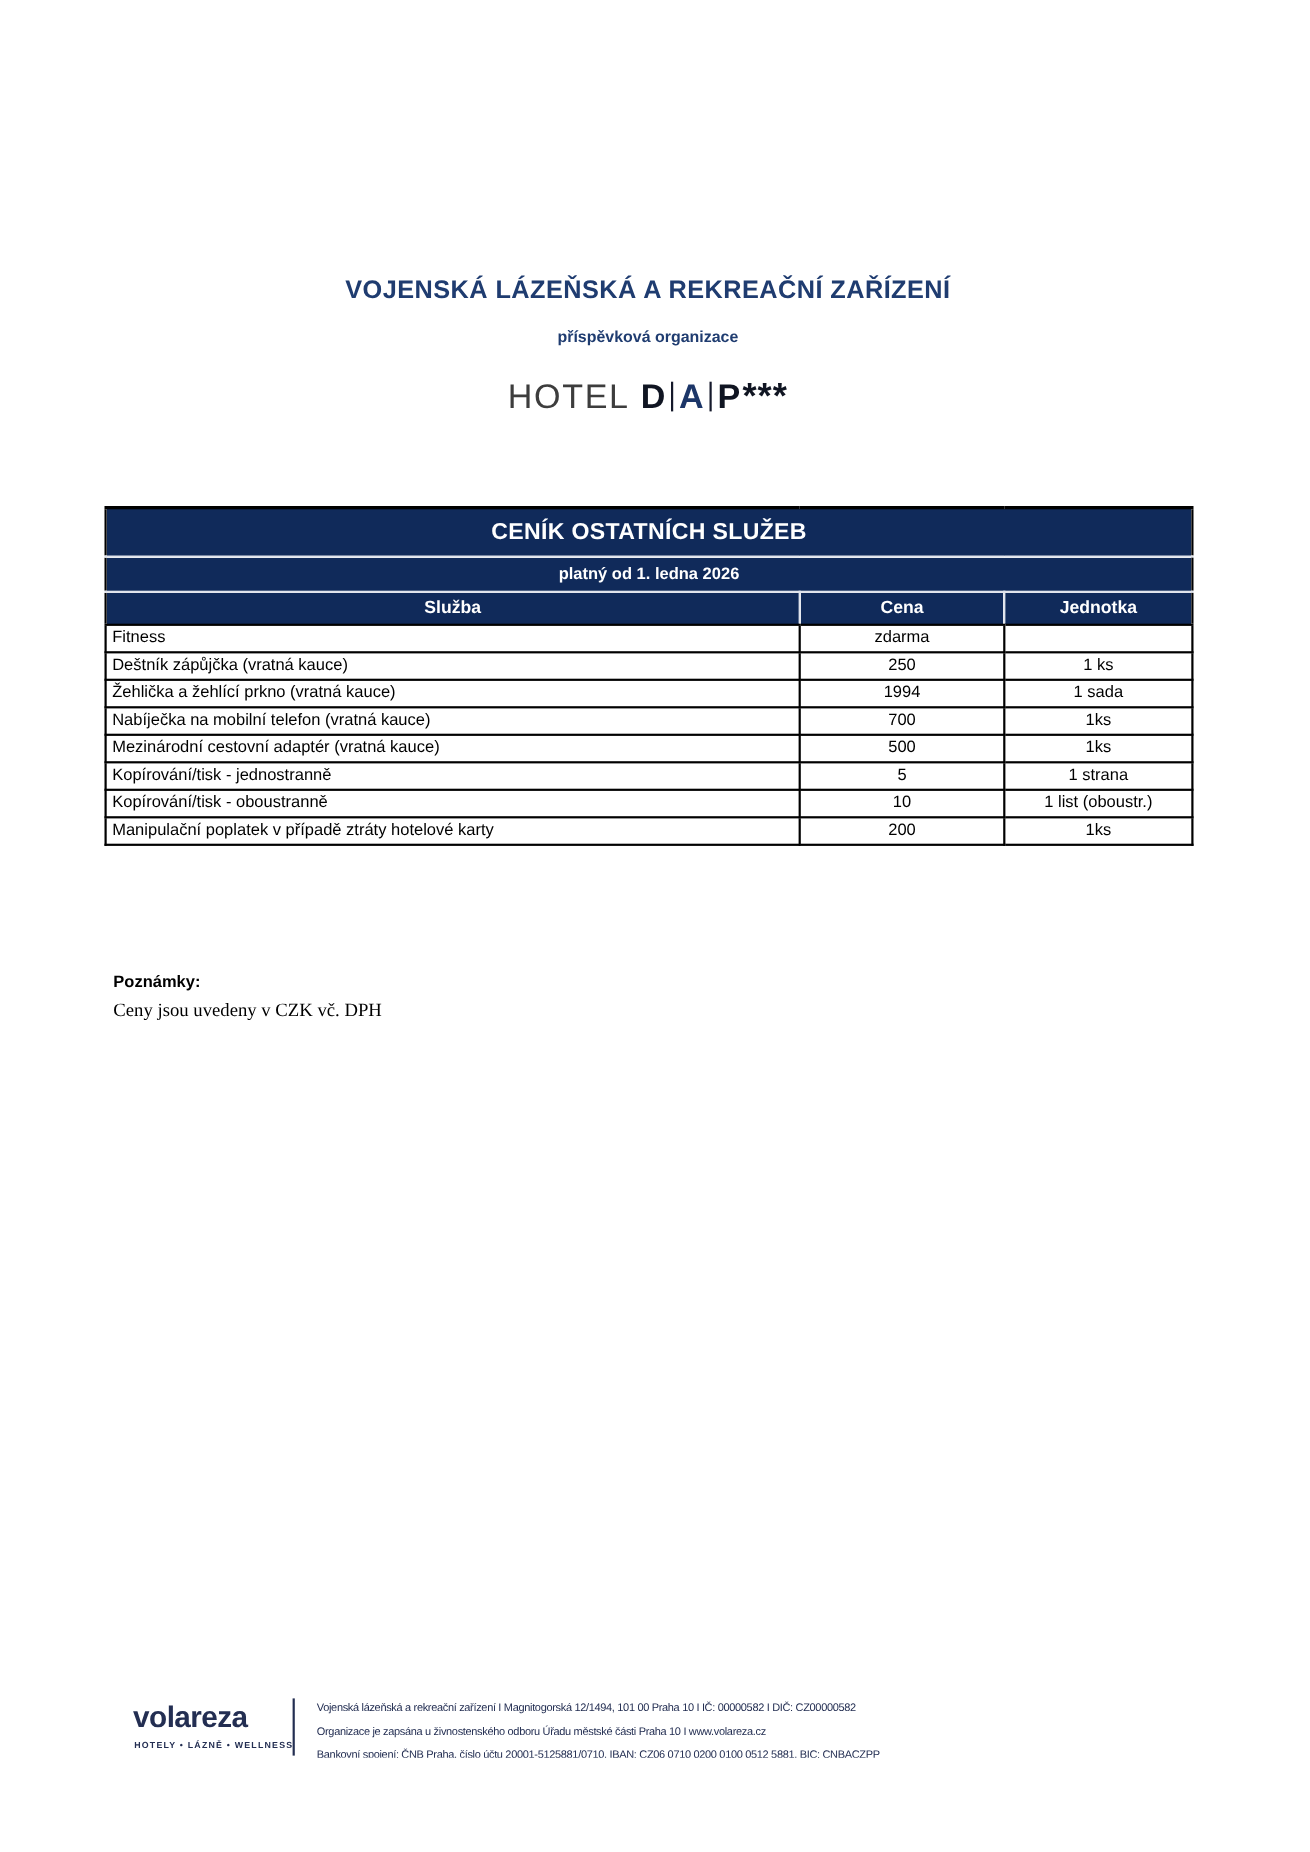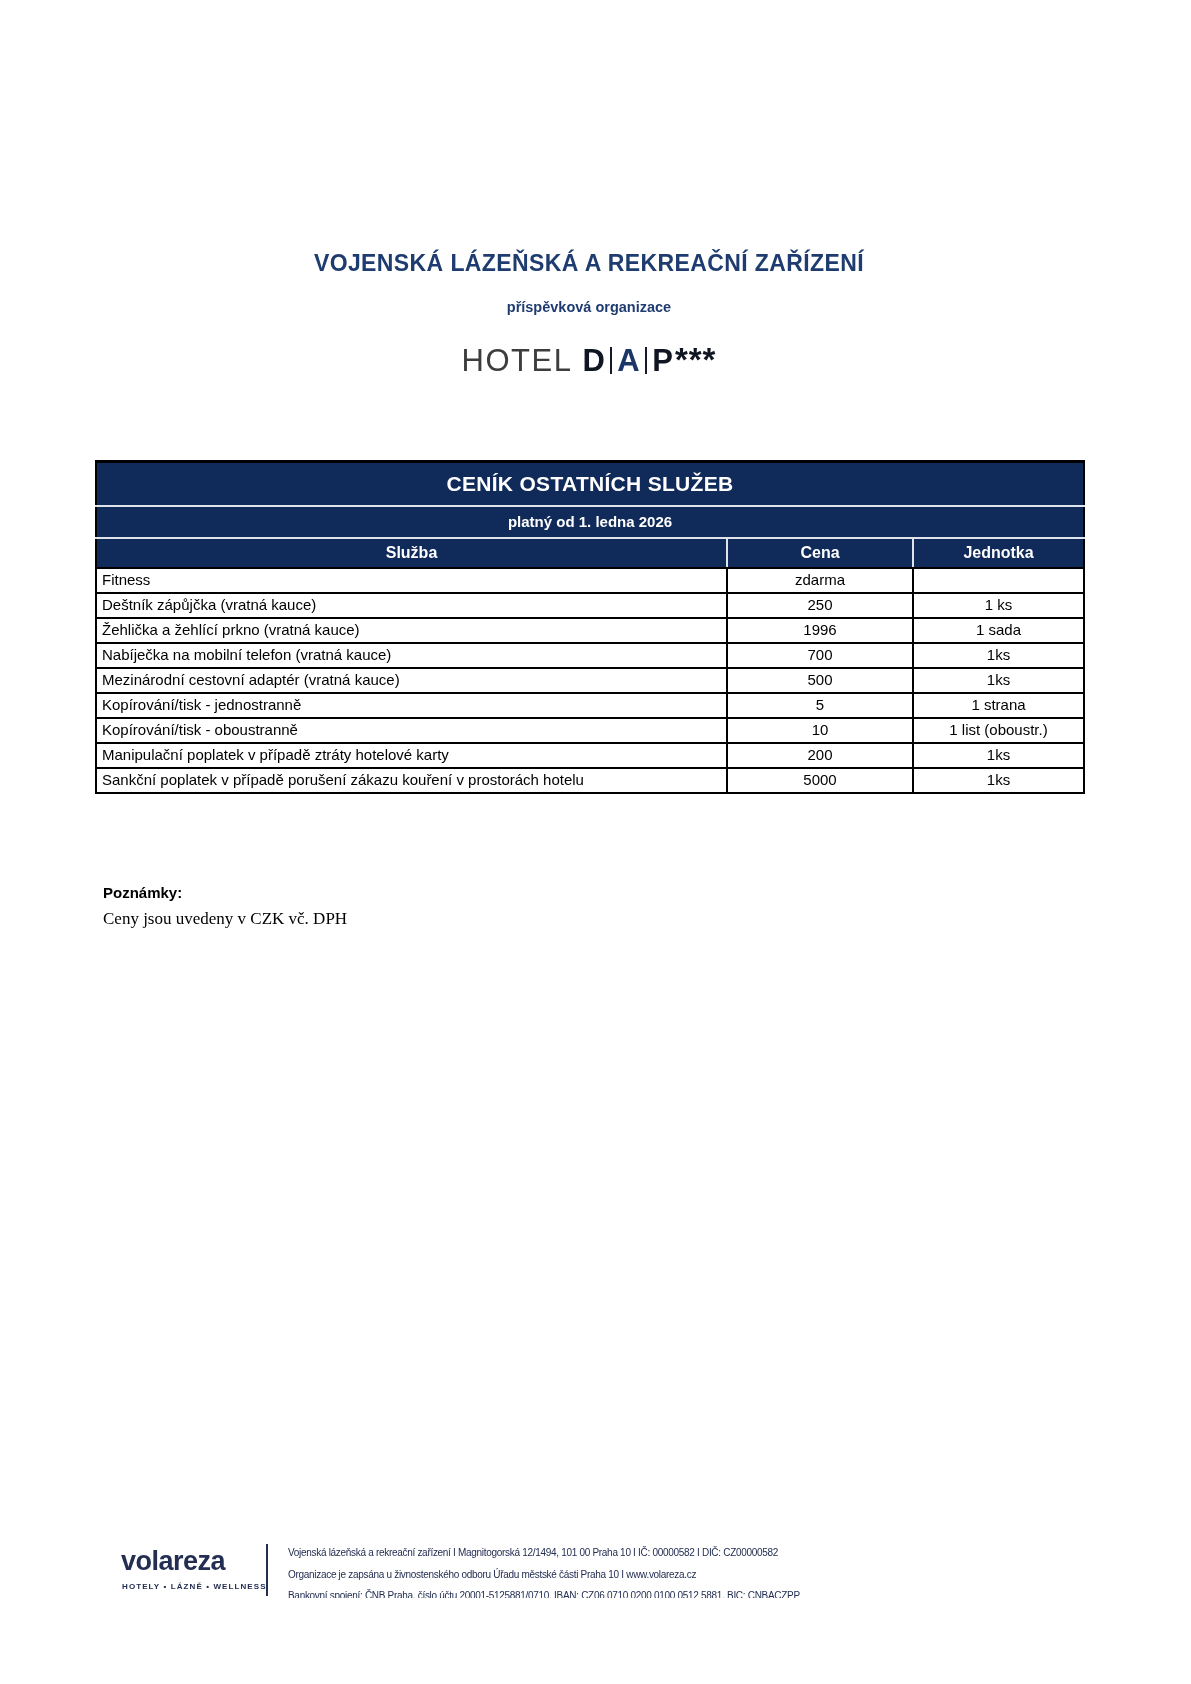--- a/index.html
+++ b/index.html
@@ -120,21 +120,21 @@
         <td class="price-cell">zdarma</td>
         <td class="unit-cell"></td>
       </tr>
       <tr>
         <td class="service-cell">Deštník zápůjčka (vratná kauce)</td>
         <td class="price-cell">250</td>
         <td class="unit-cell">1 ks</td>
       </tr>
       <tr>
         <td class="service-cell">Žehlička a žehlící prkno (vratná kauce)</td>
-        <td class="price-cell">1996</td>
+        <td class="price-cell">1994</td>
         <td class="unit-cell">1 sada</td>
       </tr>
       <tr>
         <td class="service-cell">Nabíječka na mobilní telefon (vratná kauce)</td>
         <td class="price-cell">700</td>
         <td class="unit-cell">1ks</td>
       </tr>
       <tr>
         <td class="service-cell">Mezinárodní cestovní adaptér (vratná kauce)</td>
         <td class="price-cell">500</td>
@@ -148,25 +148,20 @@
       <tr>
         <td class="service-cell">Kopírování/tisk - oboustranně</td>
         <td class="price-cell">10</td>
         <td class="unit-cell">1 list (oboustr.)</td>
       </tr>
       <tr>
         <td class="service-cell">Manipulační poplatek v případě ztráty hotelové karty</td>
         <td class="price-cell">200</td>
         <td class="unit-cell">1ks</td>
       </tr>
-      <tr>
-        <td class="service-cell">Sankční poplatek v případě porušení zákazu kouření v prostorách hotelu</td>
-        <td class="price-cell">5000</td>
-        <td class="unit-cell">1ks</td>
-      </tr>
     </tbody>
   </table>
 
   <div class="notes">
     <div class="notes-label">Poznámky:</div>
     <div class="notes-text">Ceny jsou uvedeny v CZK vč. DPH</div>
   </div>
 
   <div class="footer">
     <div class="volareza-logo">volareza</div>

